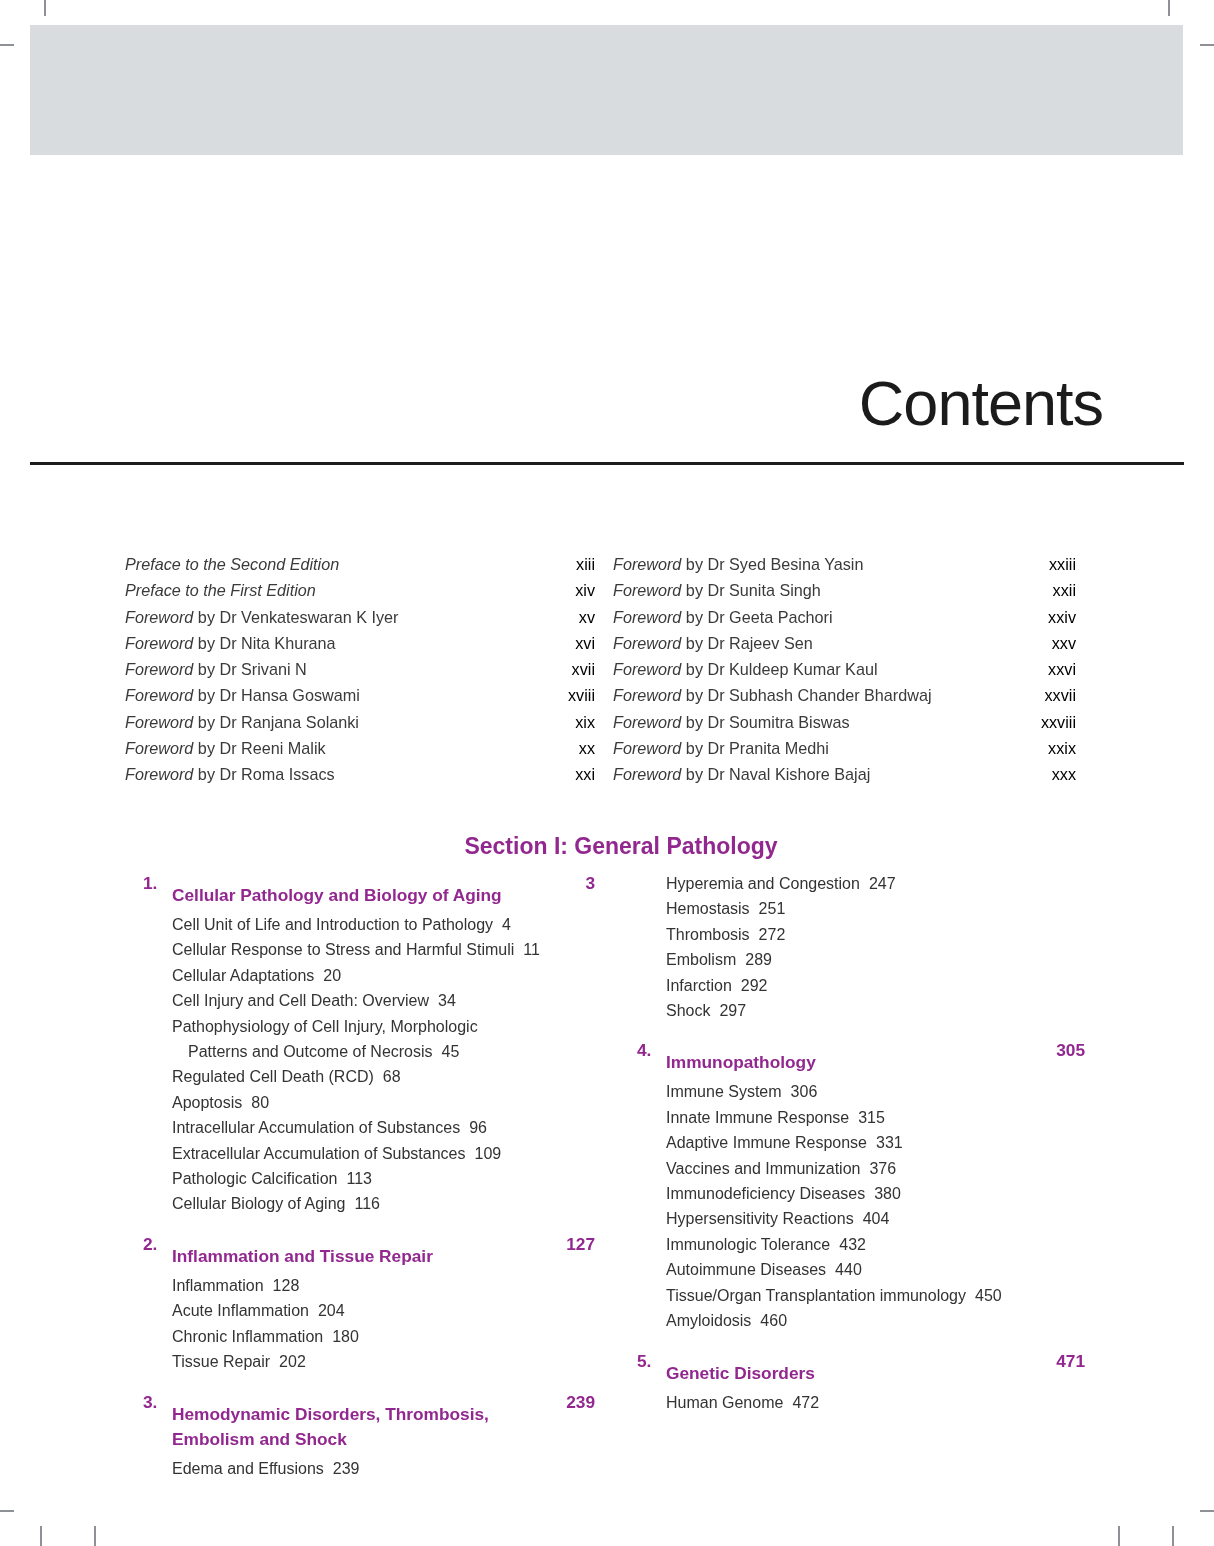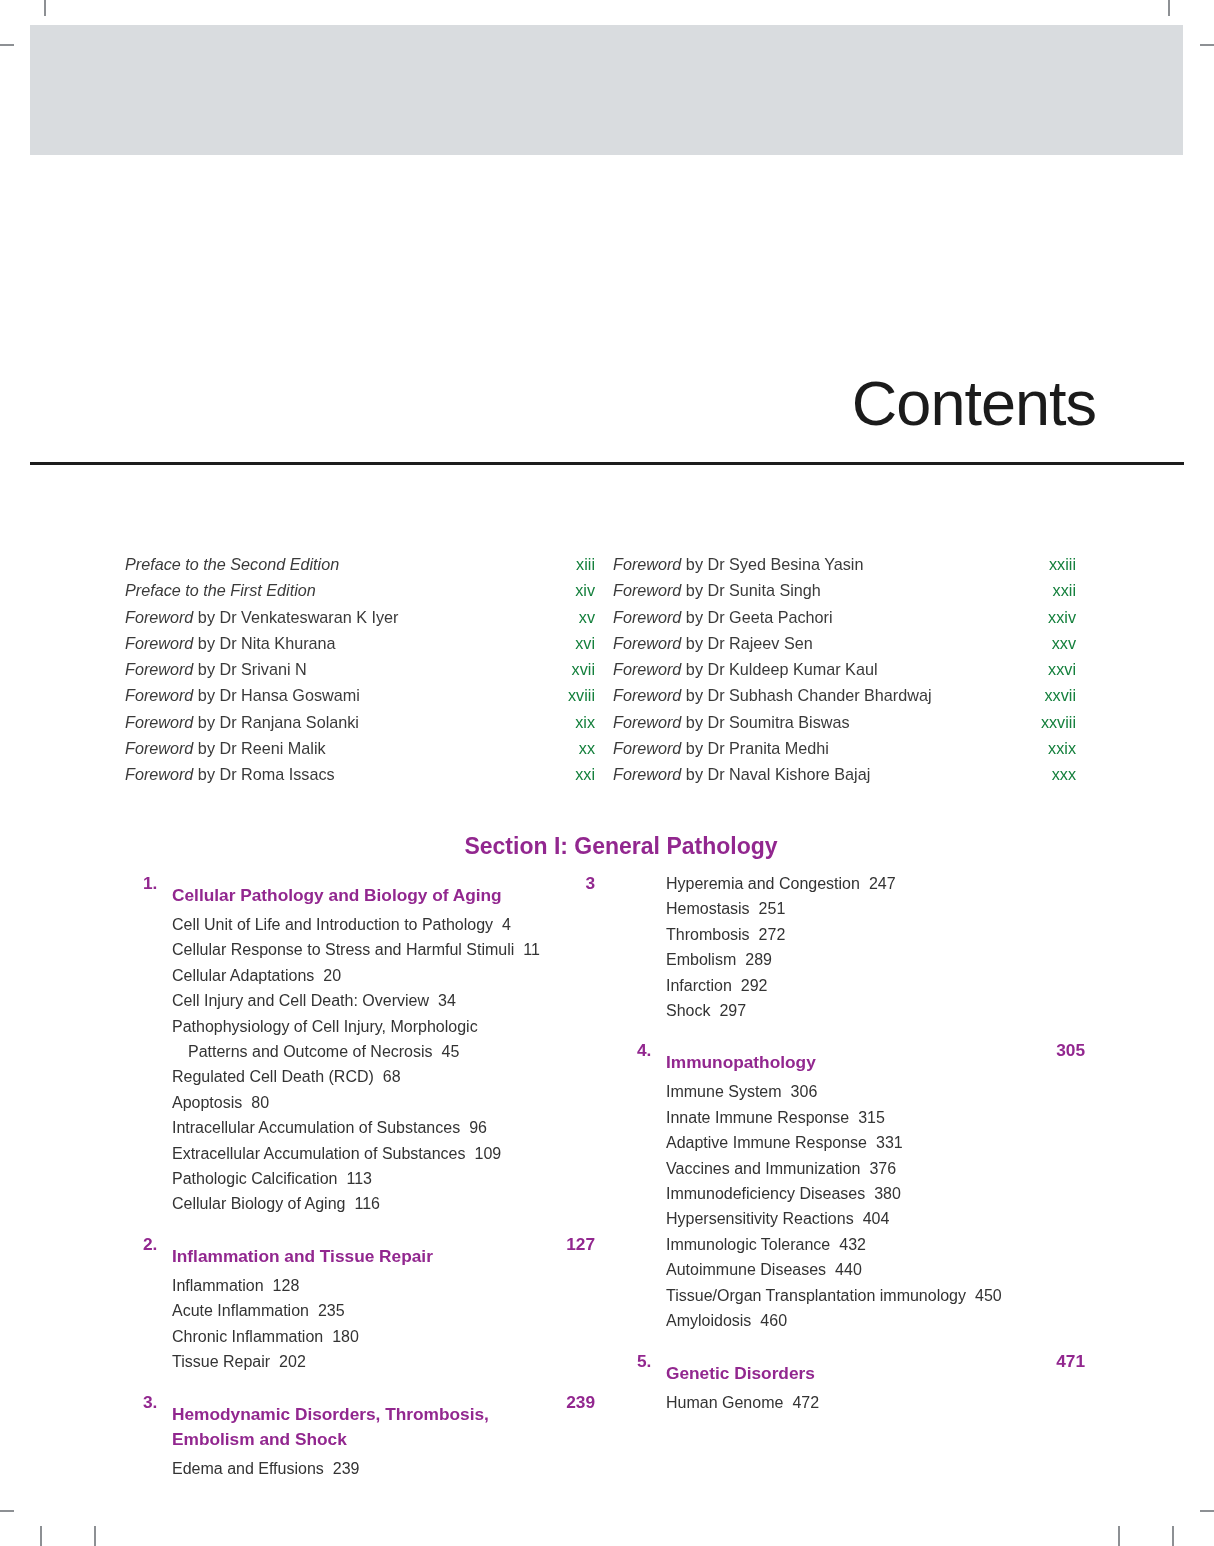--- a/index.html
+++ b/index.html
@@ -16,21 +16,21 @@
   .crop { position: absolute; background: #8d9094; }
   
   .band {
     position: absolute;
     left: 30px; top: 25px;
     width: 1153px; height: 130px;
     background: #d9dcdf;
   }
   .title {
     position: absolute;
-    top: 372px; right: 118px;
+    top: 372px; right: 111px;
     font-size: 63px;
     line-height: 1;
     font-weight: 400;
     letter-spacing: -1px;
     color: #1b1b1b;
   }
   .rule {
     position: absolute;
     left: 30px; top: 462px;
     width: 1154px; height: 3px;
@@ -43,21 +43,21 @@
     display: flex; gap: 18px;
     font-size: 16.2px;
     color: #3a3a3a;
   }
   .fm-col { display: flex; flex-direction: column; }
   .fm-col.left  { width: 470px; }
   .fm-col.right { width: 463px; }
   .fm-row { display: flex; line-height: 26.3px; }
   .fm-text { flex: 1; }
   .fm-prefix { font-style: italic; }
-  .fm-page { margin-left: 12px; text-align: right; color: #15803d; }
+  .fm-page { margin-left: 12px; text-align: right; color: #000000; }
   .section-title {
     position: absolute;
     top: 833px; left: 14px; width: 100%;
     text-align: center;
     font-size: 23px;
     font-weight: bold;
     color: var(--accent, #92278F);
   }
   .toc {
     position: absolute;
@@ -266,21 +266,21 @@
     <span class="ch-num">2.</span>
     <span class="ch-title">Inflammation and Tissue Repair</span>
     <span class="ch-page">127</span>
   </div>
 
   <div class="toc-item">
     <span class="it-text">Inflammation</span><span class="it-page">128</span>
   </div>
 
   <div class="toc-item">
-    <span class="it-text">Acute Inflammation</span><span class="it-page">235</span>
+    <span class="it-text">Acute Inflammation</span><span class="it-page">204</span>
   </div>
 
   <div class="toc-item">
     <span class="it-text">Chronic Inflammation</span><span class="it-page">180</span>
   </div>
 
   <div class="toc-item">
     <span class="it-text">Tissue Repair</span><span class="it-page">202</span>
   </div>
 

